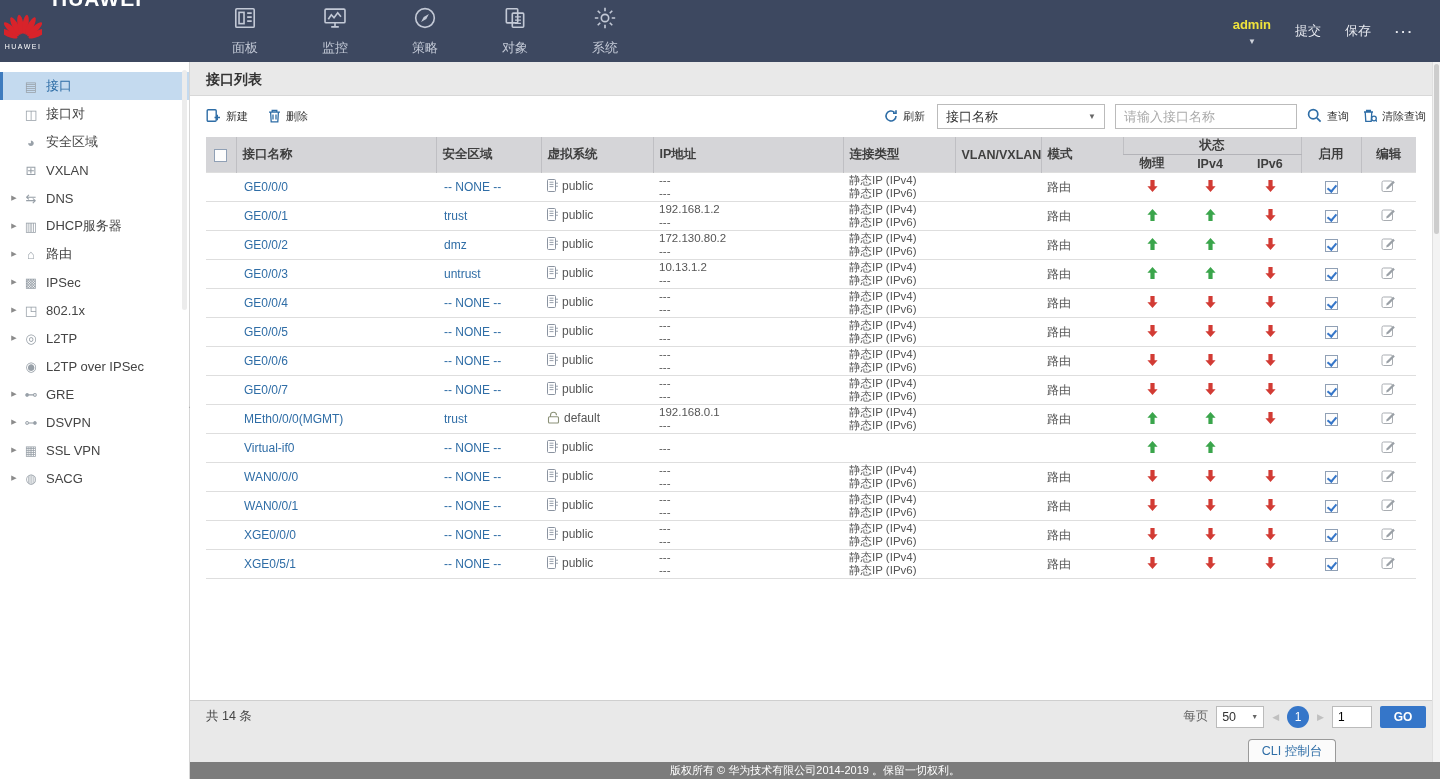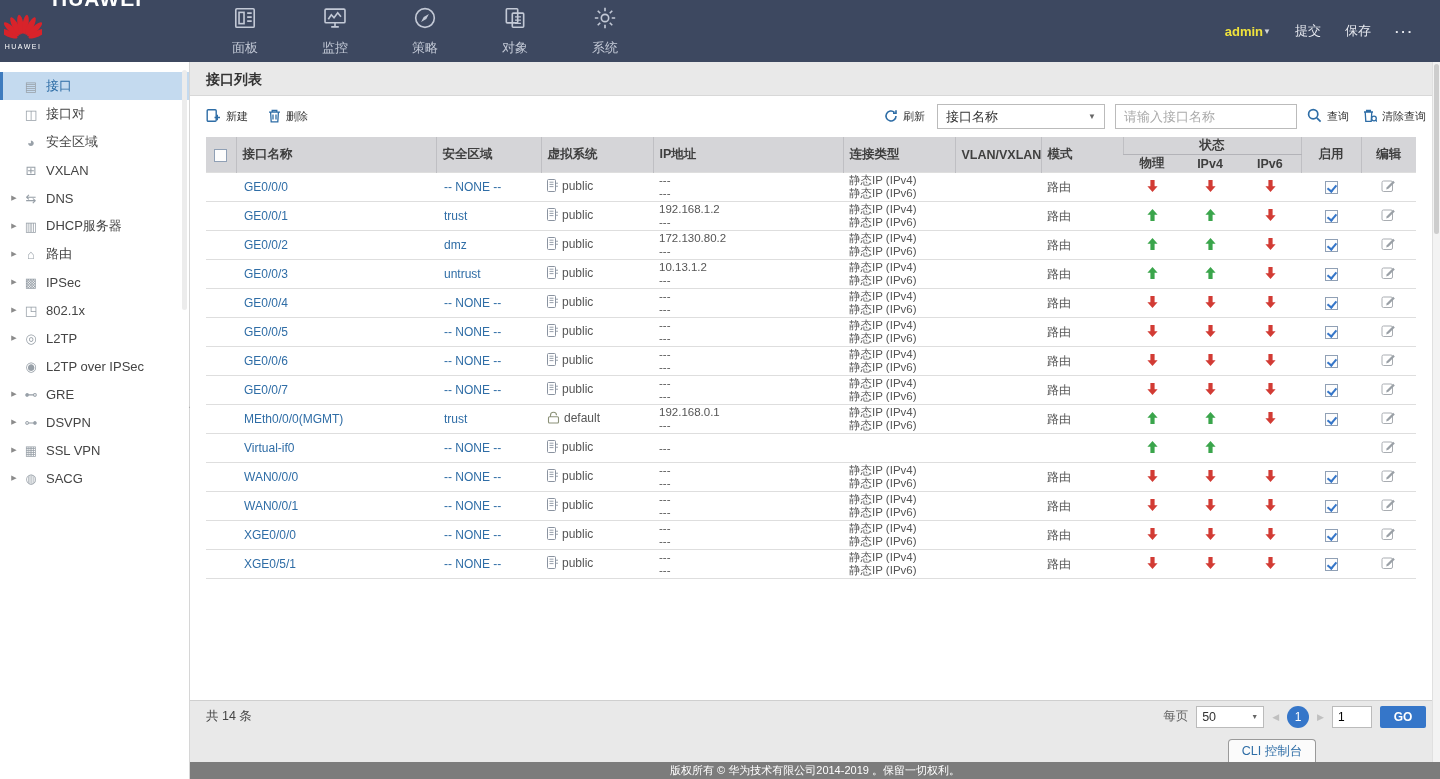--- a/index.html
+++ b/index.html
@@ -11,21 +11,21 @@
   .logo-flower{display:flex;flex-direction:column;align-items:center;line-height:1;}
   .logo-word{color:#fff;font-size:7px;letter-spacing:1.5px;margin-top:1px;}
   .brand{color:#fff;font-size:21px;font-weight:bold;letter-spacing:1px;line-height:1.15;}
   .model{color:#fdba74;font-size:13px;line-height:1.2;margin-top:48px;}
   .nav-tabs{display:flex;align-items:stretch;margin-left:40px;}
   .nav-tab{width:90px;display:flex;flex-direction:column;align-items:center;justify-content:center;gap:5px;cursor:pointer;}
   .nav-tab.active{background:var(--navbar-active-bg,#5c6578);color:#fff;}
   .nav-lbl{font-size:13px;}
   .nav-tab.active .nav-lbl{font-weight:bold;}
   .nav-right{margin-left:auto;display:flex;align-items:center;gap:24px;padding-right:26px;font-size:13px;color:#e8eaf0;}
-  .admin{color:var(--admin-yellow,#f0e33c);font-weight:bold;display:flex;align-items:center;}
+  .admin{color:var(--admin-yellow,#f0e33c);font-weight:bold;display:flex;align-items:center;gap:5px;flex-direction:column;}
   .admin .caret{font-size:8px;color:#cfd3dc;}
   .more-dots{letter-spacing:2px;font-weight:bold;}
   
   .shell{display:flex;height:717px;position:relative;}
   
   .sidebar{width:190px;background:#ffffff;border-right:1px solid #d6d6d6;position:relative;padding-top:10px;}
   .sb-item{height:28px;display:flex;align-items:center;cursor:pointer;border-left:3px solid transparent;color:#444;}
   .sb-item.selected{background:var(--sidebar-selected-bg,#c4daef);border-left-color:#3e7bbe;}
   .sb-item.selected .sb-lbl{color:#2e6da6;}
   .sb-caret{width:17px;text-align:center;font-size:7px;color:#8b8b8b;flex:0 0 17px;padding-left:5px;}
@@ -61,29 +61,29 @@
   .ctr{text-align:center;}
   .vsys{white-space:nowrap;}
   .vico{display:inline-block;vertical-align:-2px;margin-right:4px;}
   .cb{display:inline-block;width:13px;height:13px;border:1px solid #90a0b5;background:#fdfdfd;position:relative;vertical-align:middle;cursor:pointer;}
   .cb.checked::after{content:"";position:absolute;left:3.5px;top:0.5px;width:4px;height:7px;border-right:2px solid #3576c9;border-bottom:2px solid #3576c9;transform:rotate(40deg);}
   .edit{cursor:pointer;display:inline-block;}
   .filler{flex:1;background:#fff;}
   
   .list-footer{height:32px;background:#e9e9e9;border-top:1px solid #cfcfcf;display:flex;align-items:center;padding:0 14px 0 16px;color:#444;font-size:12.5px;}
   .pager{margin-left:auto;display:flex;align-items:center;gap:8px;color:#666;}
-  .select-sm{width:68px;height:22px;border:1px solid #bbb;background:#fff;display:flex;align-items:center;padding:0 5px;color:#333;cursor:pointer;}
+  .select-sm{width:48px;height:22px;border:1px solid #bbb;background:#fff;display:flex;align-items:center;padding:0 5px;color:#333;cursor:pointer;}
   .select-sm .caret-d{margin-left:auto;font-size:7px;color:#666;}
   .pg-arrow{color:#c0c0c0;font-size:9px;cursor:pointer;}
   .pg-num{width:22px;height:22px;border-radius:50%;background:var(--accent-blue,#3576c9);color:#fff;display:flex;align-items:center;justify-content:center;font-size:12px;cursor:pointer;}
   .goto-input{width:40px;height:22px;border:1px solid #bbb;padding:0 5px;font-size:12px;font-family:inherit;}
   .go-btn{width:46px;height:22px;background:var(--accent-blue,#3576c9);color:#fff;border:none;border-radius:2px;font-size:12px;font-weight:bold;cursor:pointer;font-family:inherit;}
   
   .band{height:30px;background:#e9e9e9;position:relative;}
-  .cli-tab{position:absolute;right:124px;bottom:0;width:88px;height:23px;background:#fbfbfb;border:1px solid #9a9a9a;border-bottom:none;border-radius:4px 4px 0 0;display:flex;align-items:center;justify-content:center;color:#2e6da6;font-size:12.5px;cursor:pointer;text-align:right;}
+  .cli-tab{position:absolute;right:104px;bottom:0;width:88px;height:23px;background:#fbfbfb;border:1px solid #9a9a9a;border-bottom:none;border-radius:4px 4px 0 0;display:flex;align-items:center;justify-content:center;color:#2e6da6;font-size:12.5px;cursor:pointer;text-align:right;}
   .copyright{height:17px;background:var(--copyright-bg,#7c7c7c);color:#fff;font-size:11px;display:flex;align-items:center;justify-content:center;}
   
   .v-scroll{position:absolute;right:0;top:0;width:8px;height:100%;background:#f3f3f3;border-left:1px solid #e0e0e0;}
   .v-scroll .thumb{position:absolute;top:2px;left:1px;width:5px;height:170px;background:#cdcdcd;border-radius:3px;}
 </style>
 </head>
 <body>
 
 <div class="navbar">
   <div class="logo">

